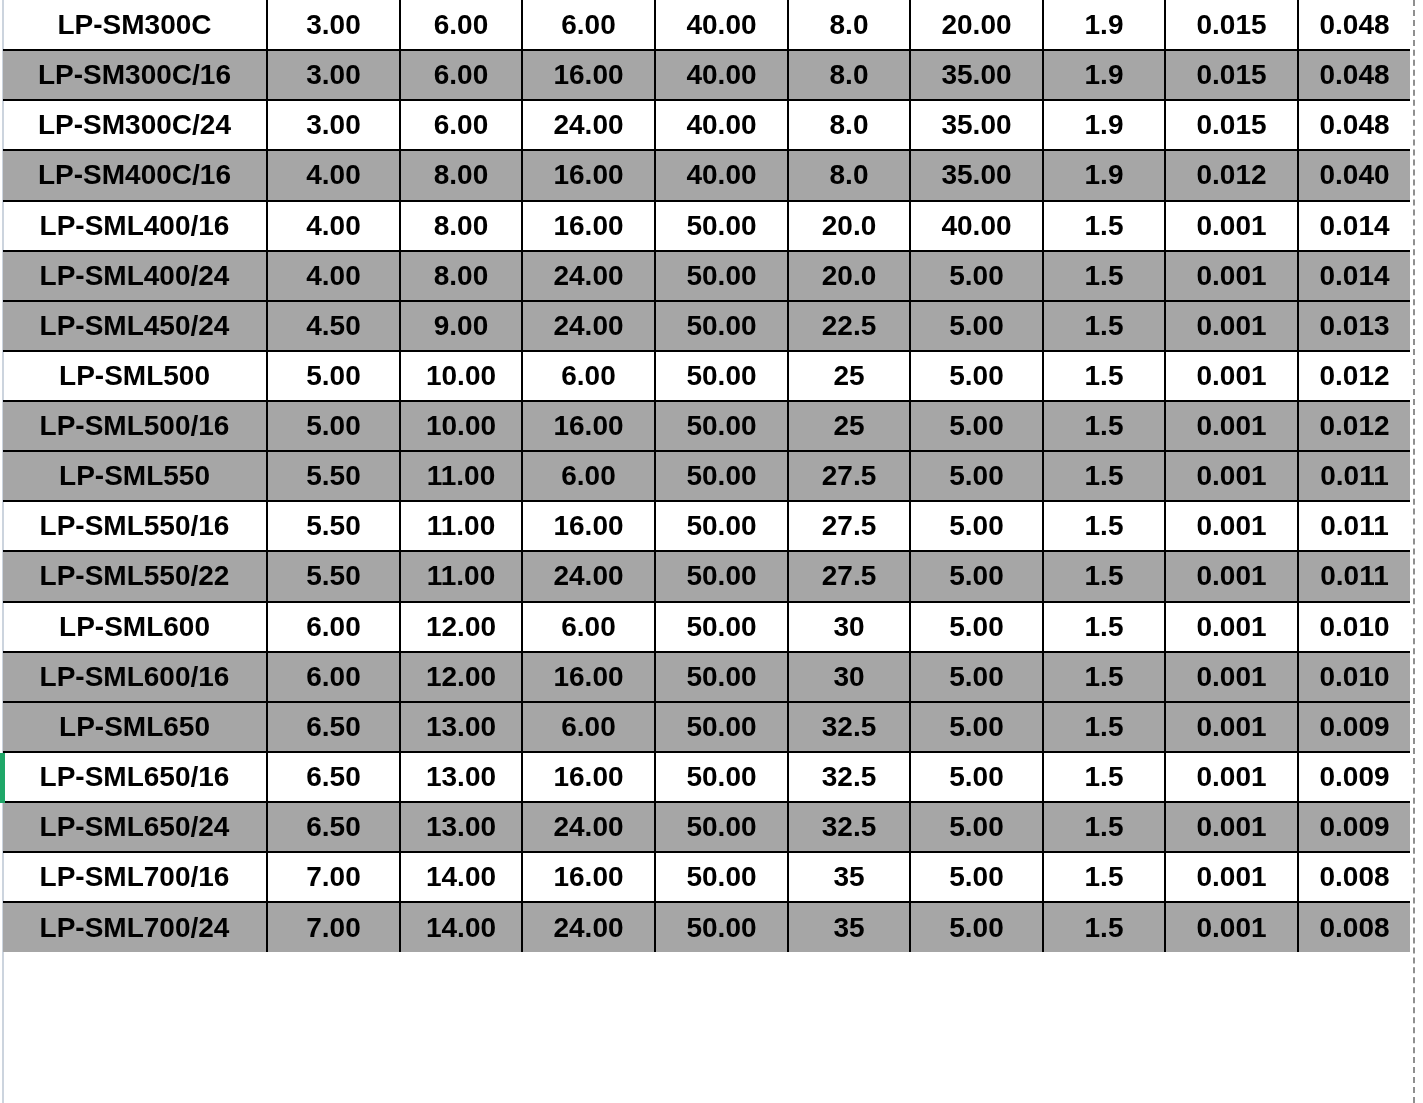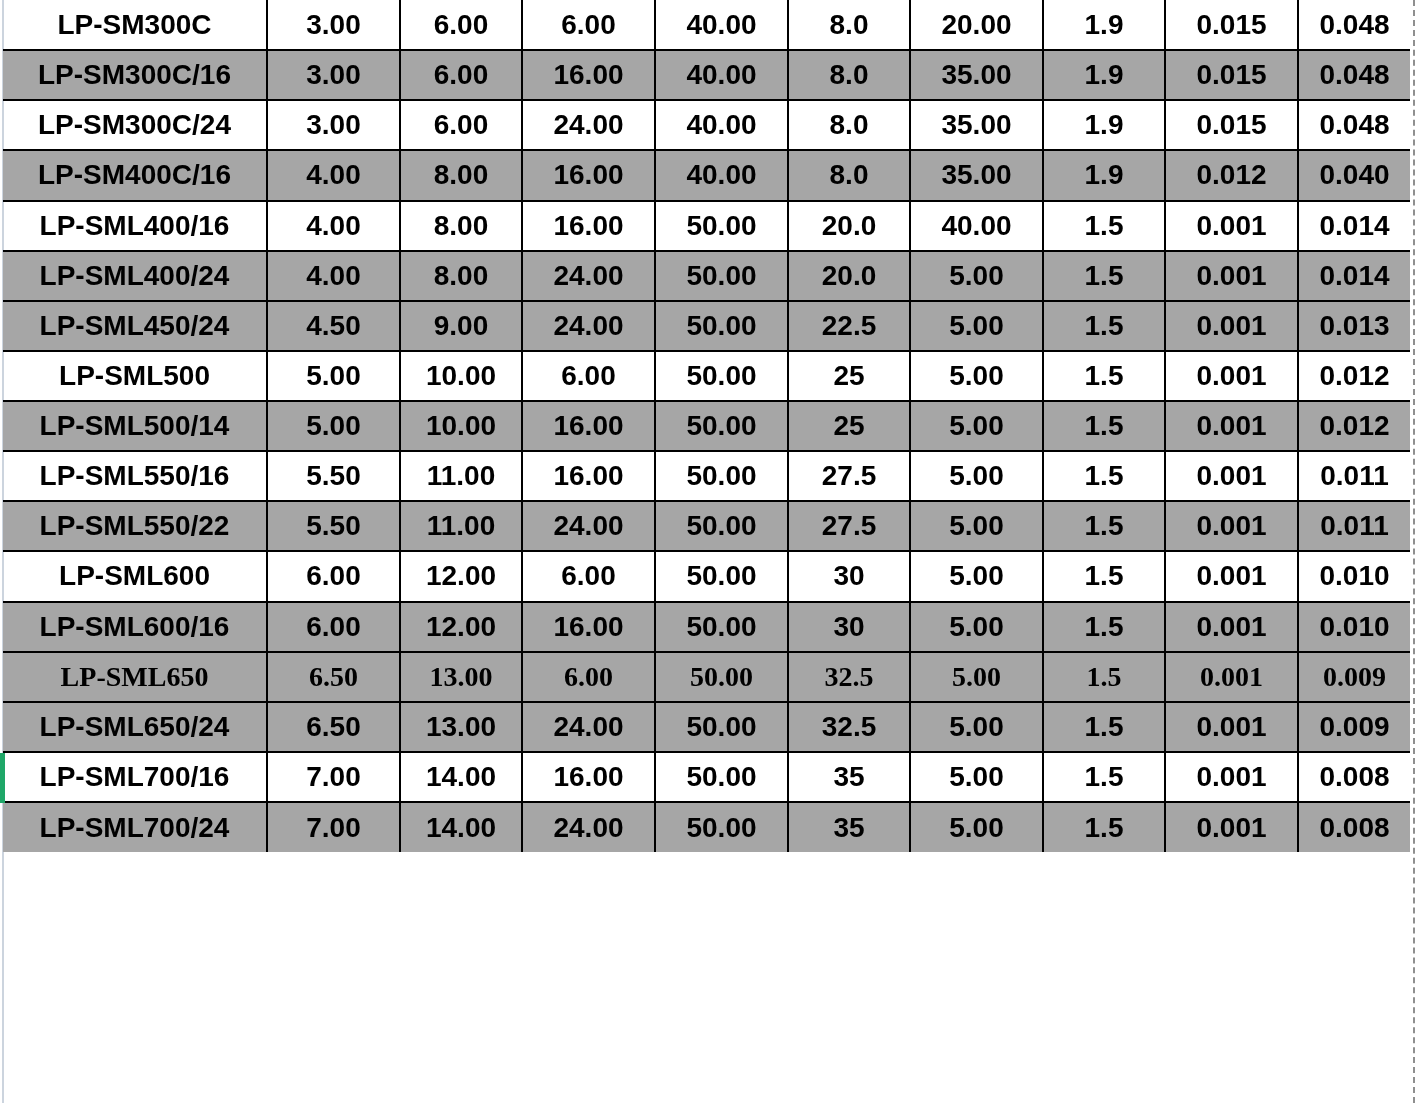--- a/index.html
+++ b/index.html
@@ -64,21 +64,21 @@
     padding: 0;
     white-space: nowrap;
     overflow: hidden;
   }
   table.data tr:first-child td { border-top: none; }
   table.data tr:last-child td  { border-bottom: none; }
   table.data td:first-child    { border-left: none; }
   table.data td:last-child     { border-right: none; text-align: center; }
   table.data tr.shaded td      { background: #a6a6a6; }
   
-  table.data tr.pagebreak-above td { border-top: 2px dashed #8f8f8f; font-family: Liberation Serif, serif; }
+  table.data tr.pagebreak-above td { border-top: 2px dashed #8f8f8f; }
 </style>
 </head>
 <body>
 
 <div id="screen">
   <div class="left-gridline"></div>
 
   <table class="data">
     <colgroup>
       <col style="width:264px">
@@ -183,30 +183,42 @@
           <td>10.00</td>
           <td>6.00</td>
           <td>50.00</td>
           <td>25</td>
           <td>5.00</td>
           <td>1.5</td>
           <td>0.001</td>
           <td>0.012</td>
         </tr>
         <tr class="shaded">
-          <td>LP-SML500/14</td>
+          <td>LP-SML500/16</td>
           <td>5.00</td>
           <td>10.00</td>
           <td>16.00</td>
           <td>50.00</td>
           <td>25</td>
           <td>5.00</td>
           <td>1.5</td>
           <td>0.001</td>
           <td>0.012</td>
+        </tr>
+        <tr class="shaded">
+          <td>LP-SML550</td>
+          <td>5.50</td>
+          <td>11.00</td>
+          <td>6.00</td>
+          <td>50.00</td>
+          <td>27.5</td>
+          <td>5.00</td>
+          <td>1.5</td>
+          <td>0.001</td>
+          <td>0.011</td>
         </tr>
         <tr>
           <td>LP-SML550/16</td>
           <td>5.50</td>
           <td>11.00</td>
           <td>16.00</td>
           <td>50.00</td>
           <td>27.5</td>
           <td>5.00</td>
           <td>1.5</td>
@@ -247,20 +259,32 @@
           <td>5.00</td>
           <td>1.5</td>
           <td>0.001</td>
           <td>0.010</td>
         </tr>
         <tr class="shaded pagebreak-above">
           <td>LP-SML650</td>
           <td>6.50</td>
           <td>13.00</td>
           <td>6.00</td>
+          <td>50.00</td>
+          <td>32.5</td>
+          <td>5.00</td>
+          <td>1.5</td>
+          <td>0.001</td>
+          <td>0.009</td>
+        </tr>
+        <tr>
+          <td>LP-SML650/16</td>
+          <td>6.50</td>
+          <td>13.00</td>
+          <td>16.00</td>
           <td>50.00</td>
           <td>32.5</td>
           <td>5.00</td>
           <td>1.5</td>
           <td>0.001</td>
           <td>0.009</td>
         </tr>
         <tr class="shaded">
           <td>LP-SML650/24</td>
           <td>6.50</td>

